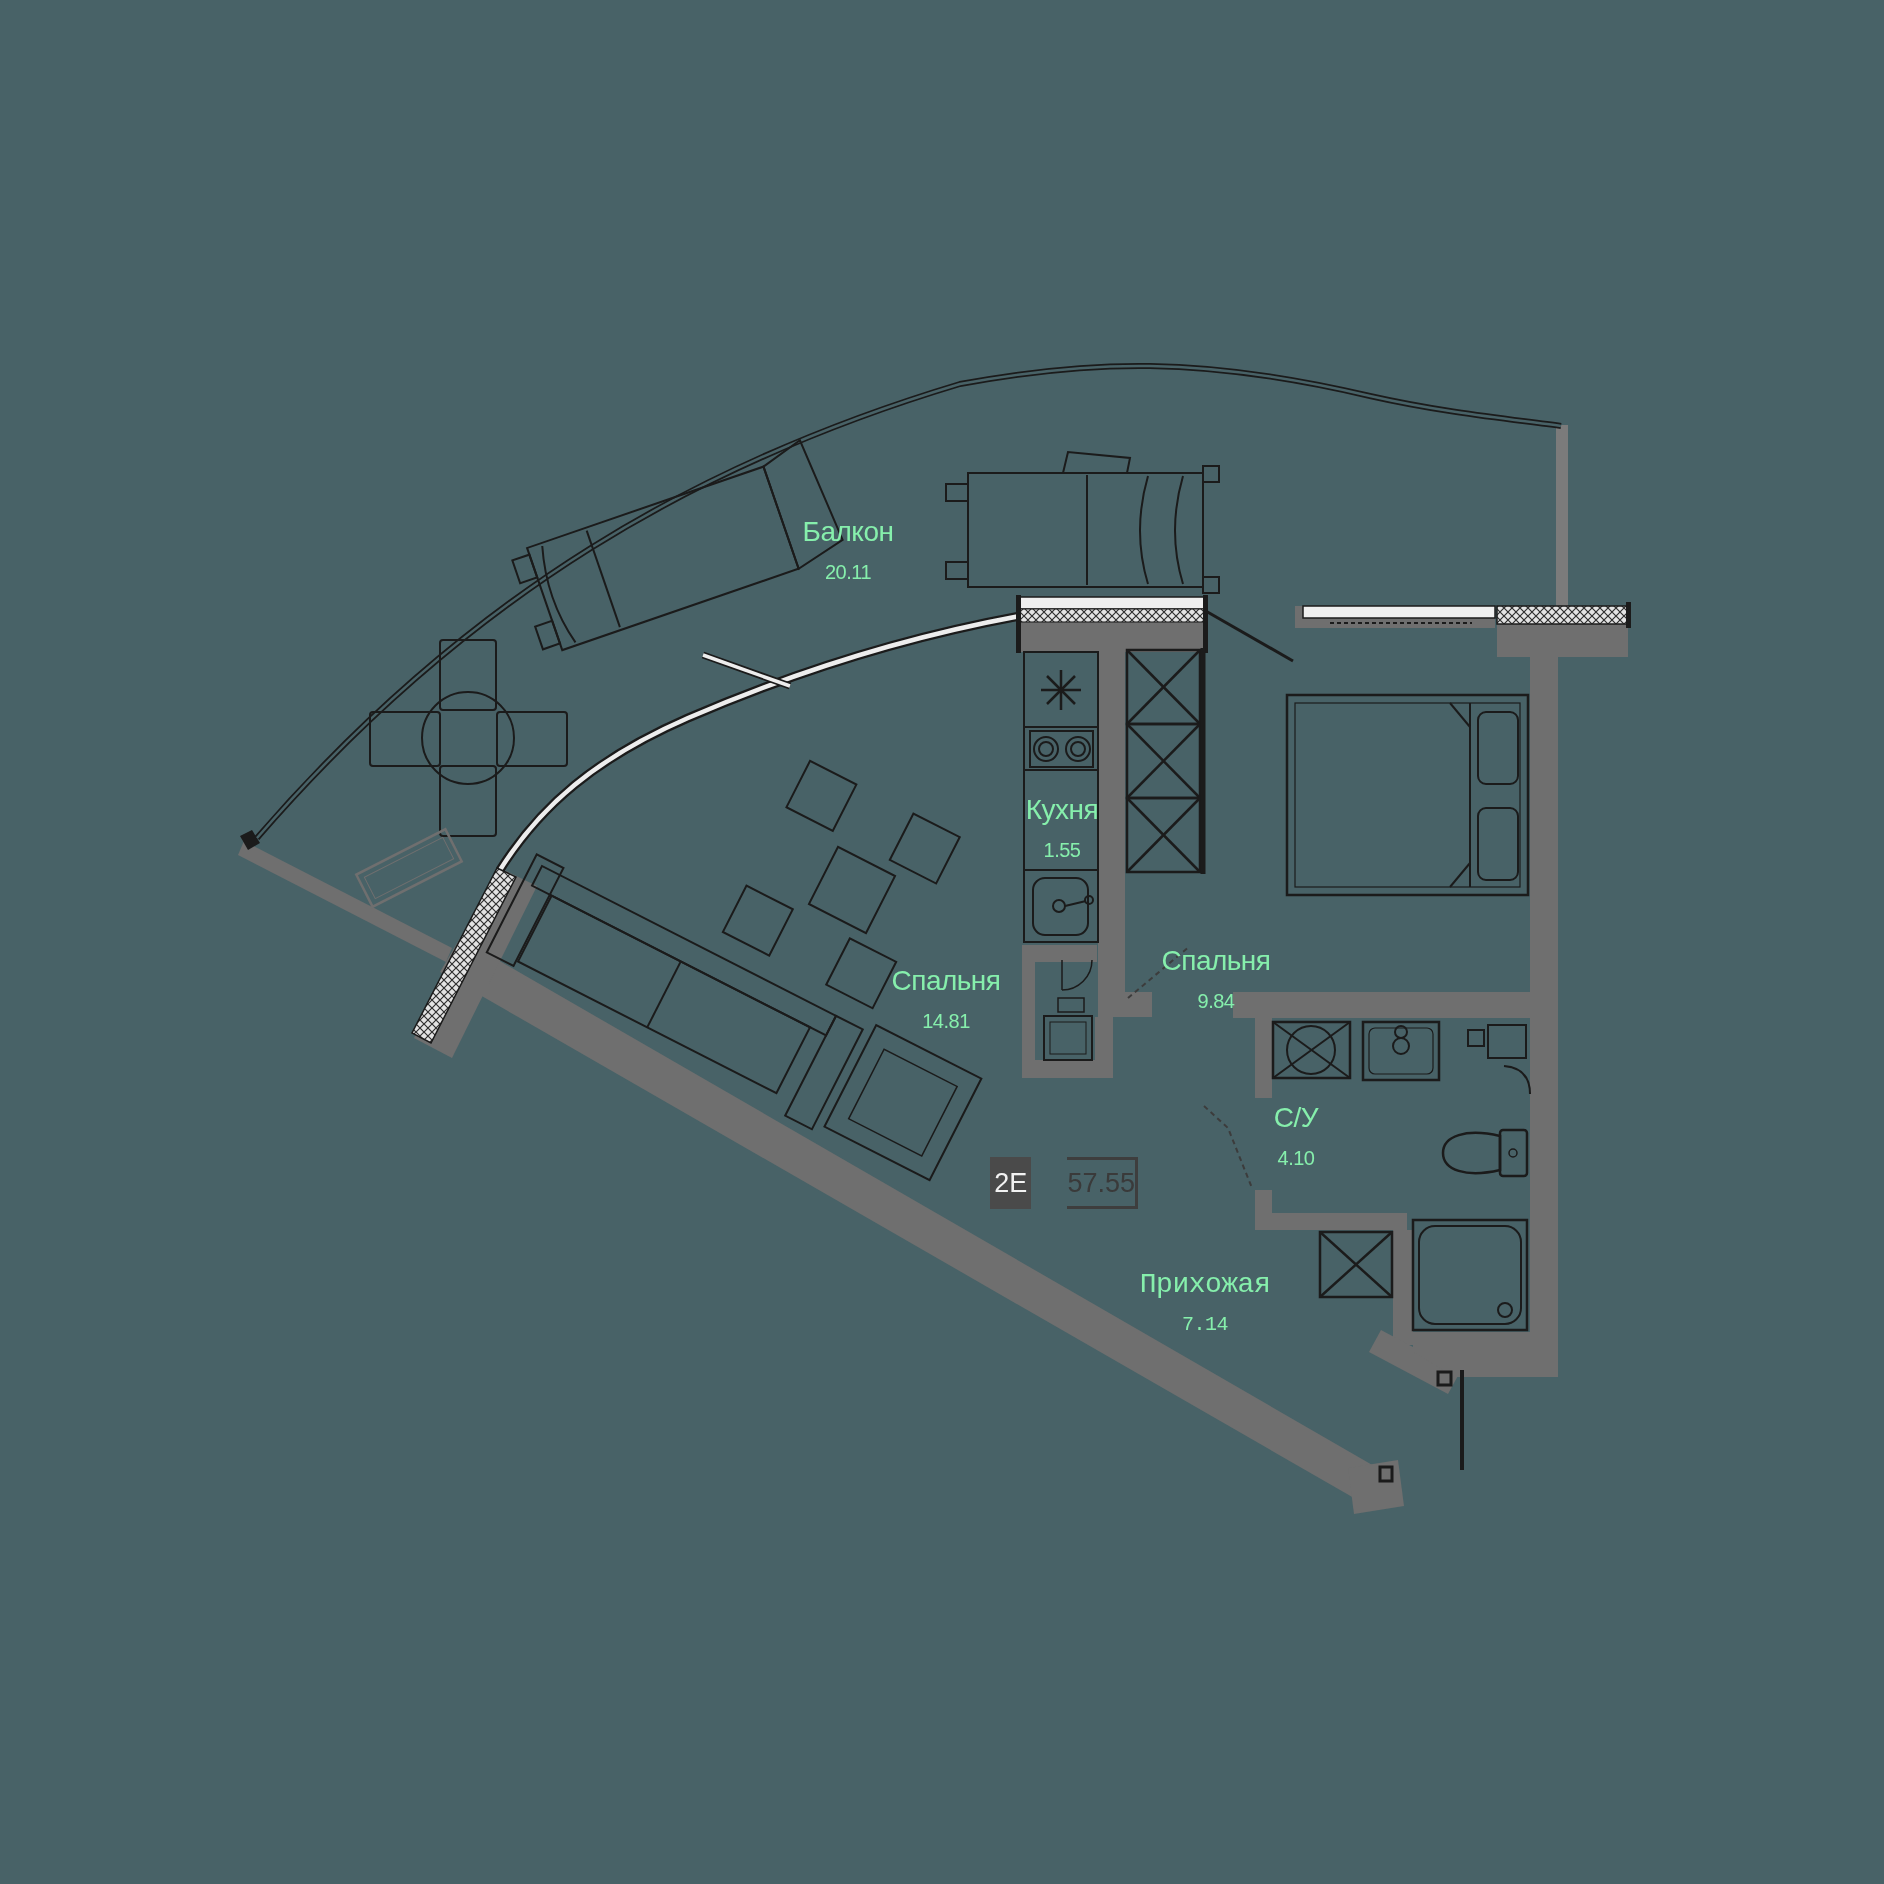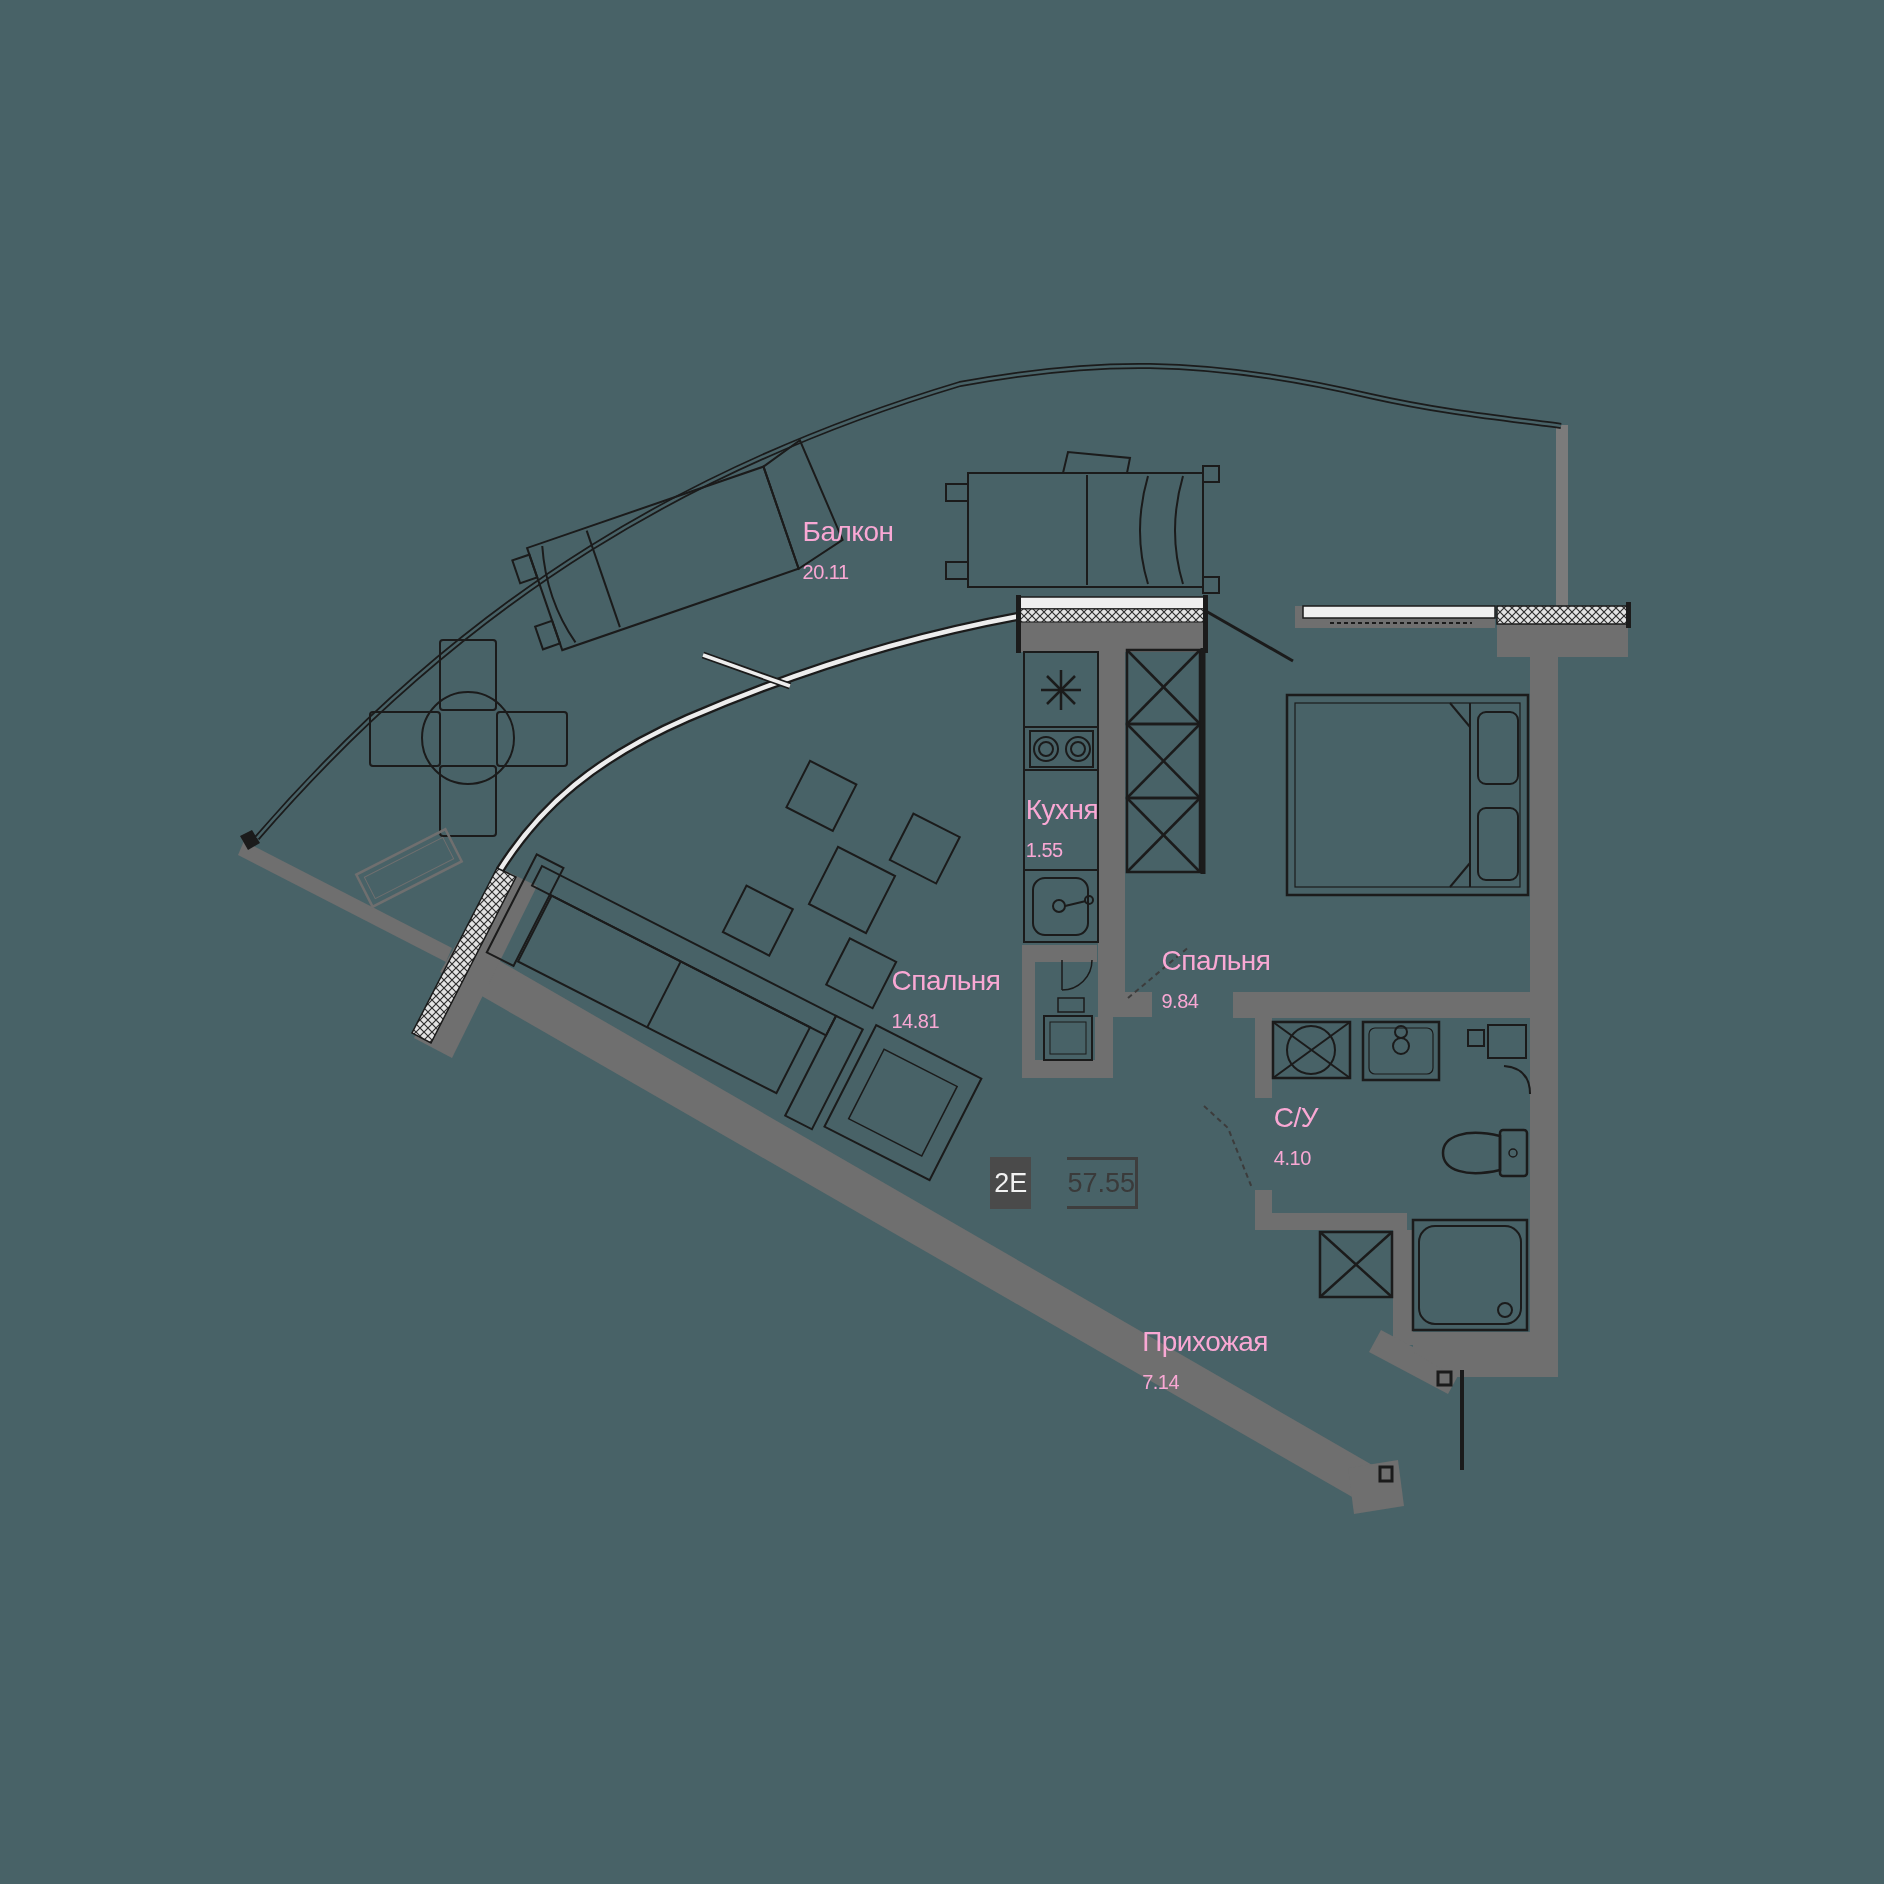--- a/index.html
+++ b/index.html
@@ -4,21 +4,21 @@
 <style>
   html,body{margin:0;padding:0;}
   body{
     width:1884px;height:1884px;position:relative;overflow:hidden;
     background:#486267;
     font-family:"Liberation Sans","DejaVu Sans",sans-serif;
   }
   #plan-svg{position:absolute;left:0;top:0;}
   .room-label{
     position:absolute;transform:translateX(-50%);
-    color:#f9a8d4;
+    text-align:center;color:#86efac;
     font-size:28px;line-height:40px;letter-spacing:-0.5px;
     white-space:nowrap;
   }
   .room-label .room-area{font-size:20px;}
   .unit-badge{
     position:absolute;left:990px;top:1157px;width:148px;height:52px;
     display:flex;box-sizing:border-box;gap:36px;
   }
   .unit-badge .badge-type{
     width:53px;background:#4a4a4a;color:#f2f2f2;
@@ -279,21 +279,21 @@
   <div class="room-area">9.84</div>
 </div>
 <div class="room-label" style="left:946px;top:961px;">
   <div class="room-name">Спальня</div>
   <div class="room-area">14.81</div>
 </div>
 <div class="room-label" style="left:1296px;top:1098px;">
   <div class="room-name">С/У</div>
   <div class="room-area">4.10</div>
 </div>
-<div class="room-label" style="left:1205px;top:1322px;">
+<div class="room-label" style="left:1205px;top:1265px;font-family:Liberation Mono, monospace;">
   <div class="room-name">Прихожая</div>
   <div class="room-area">7.14</div>
 </div>
 
 <div class="unit-badge">
   <div class="badge-type">2Е</div>
   <div class="badge-area">57.55</div>
 </div>
 
 </body></html>

